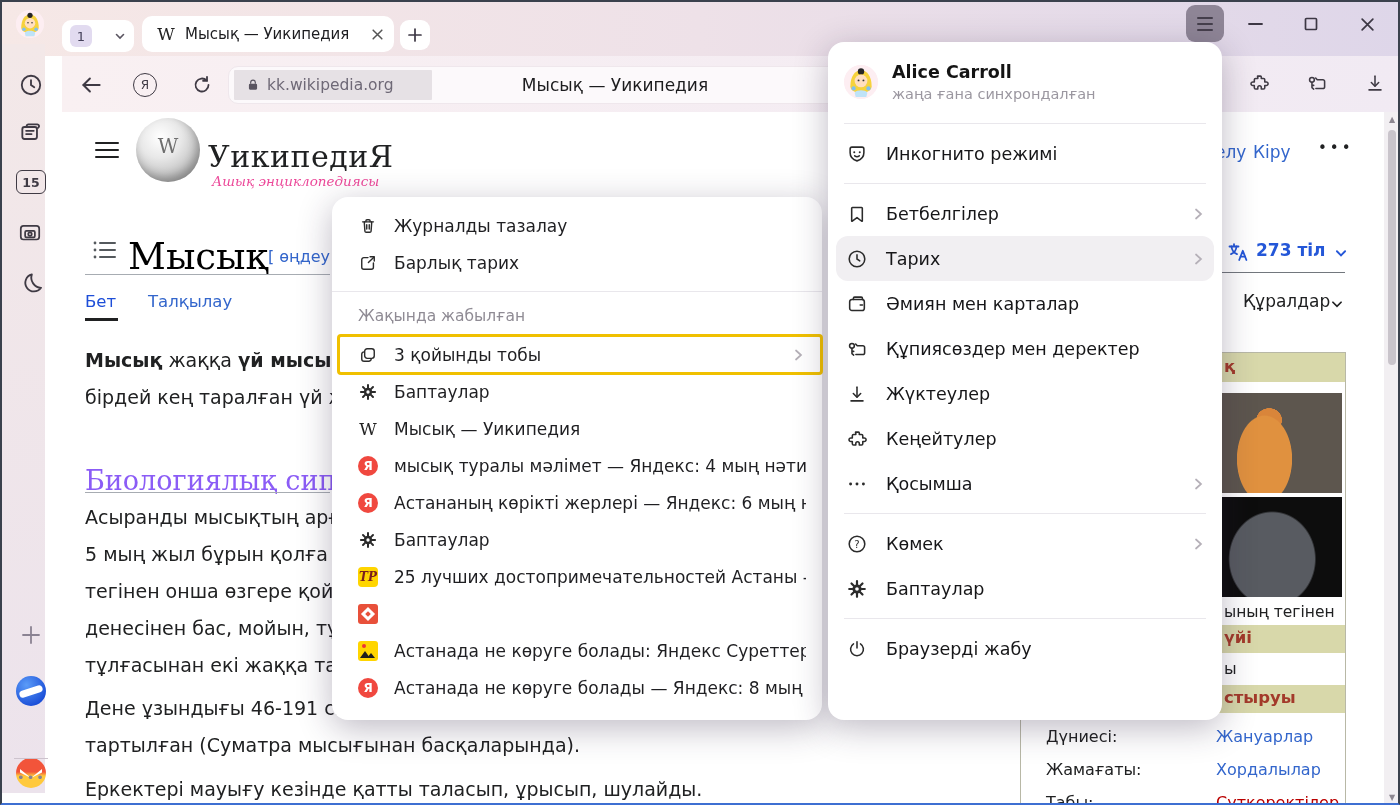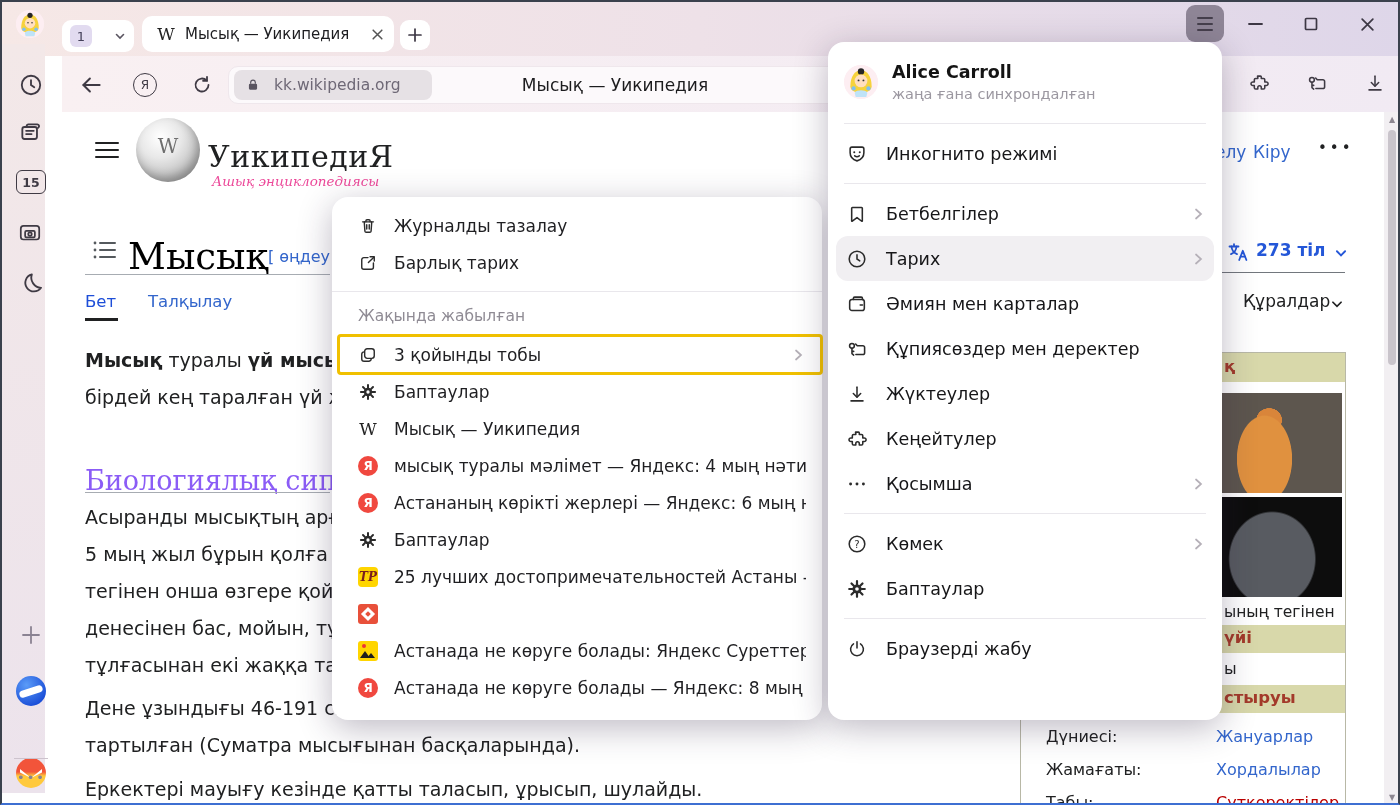--- a/index.html
+++ b/index.html
@@ -25,22 +25,22 @@
   .menubtn { left:1186px; top:5px; width:38px; height:37px; background:#8e8596; border-radius:9px;
     display:flex; flex-direction:column; align-items:center; justify-content:center; gap:4px; }
   .menubtn i { display:block; width:16px; height:2px; background:#453f4c; border-radius:1px; }
   .winbtn { top:10px; width:30px; height:28px; display:flex; align-items:center; justify-content:center; }
 
   
   .toolbar { left:62px; top:56px; width:1338px; height:56px;
     background:linear-gradient(90deg,#f9f0f2 0%,#f1eaf3 100%); }
   .urlbar { left:228px; top:66px; width:952px; height:38px; background:#fcf9fb; border-radius:10px;
     border:1px solid #efe7ec; }
-  .urlchip { left:234px; top:70px; width:198px; height:30px; background:#e6e1e5; border-radius:8px;
-    display:flex; align-items:center; gap:14px; padding:0 12px; }
+  .urlchip { left:234px; top:70px; width:198px; height:30px; background:#e6e1e5; border-radius:1px;
+    display:flex; align-items:center; gap:7px; padding:0 12px; }
   .urltext { font-size:15.5px; color:#6e6876; }
   .pagetitle-center { left:455px; top:75px; width:320px; text-align:center; font-size:17px; color:#1c1c1e; }
 
   
   .sidebar { left:0; top:44px; width:45px; height:749px;
     background:linear-gradient(180deg,#f3e8e8 0%,#ece3ec 100%); }
   .sideicon { left:18px; width:26px; height:26px; }
   .badge15 { left:16px; width:30px; height:24px; border:1.8px solid #3f3a44; border-radius:6px;
     display:flex; align-items:center; justify-content:center; font-size:12.5px; font-weight:bold; color:#3f3a44; }
   .blogo { width:30px; height:30px; border-radius:50%; background:radial-gradient(circle at 35% 30%,#5b9cf8,#1b4fd8 75%); position:relative; overflow:hidden; }
@@ -314,21 +314,21 @@
 </div>
 <div class="abs lang">273 тіл</div>
 <svg class="abs" style="left:1334px;top:246px;" width="14" height="14" viewBox="0 0 12 12">
     <path d="M2.5 4.5L6 8l3.5-3.5" stroke="#2457d8" stroke-width="1.6" fill="none" stroke-linecap="round"></path>
   </svg>
 <div class="abs tools">Құралдар</div>
 <svg class="abs" style="left:1330px;top:297px;" width="14" height="14" viewBox="0 0 12 12">
     <path d="M2.5 4.5L6 8l3.5-3.5" stroke="#202122" stroke-width="1.5" fill="none" stroke-linecap="round"></path>
   </svg>
 
-<div class="abs bodytext" style="left:85px;top:349px;"><b>Мысық</b><span> туралы </span><b>үй мысы</b></div>
+<div class="abs bodytext" style="left:85px;top:349px;"><b>Мысық</b><span> жаққа </span><b>үй мысы</b></div>
 <div class="abs bodytext" style="left:85px;top:386px;">бірдей кең таралған үй жа</div>
 <div class="abs h2 serif">Биологиялық сип</div>
 <div class="abs rule" style="left:85px;top:492px;width:245px;"></div>
 <div class="abs bodytext" style="left:85px;top:506px;">Асыранды мысықтың арғ</div>
 <div class="abs bodytext" style="left:85px;top:543px;">5 мың жыл бұрын қолға үй</div>
 <div class="abs bodytext" style="left:85px;top:580px;">тегінен онша өзгере қойма</div>
 <div class="abs bodytext" style="left:85px;top:617px;">денесінен бас, мойын, тұл</div>
 <div class="abs bodytext" style="left:85px;top:654px;">тұлғасынан екі жаққа тарб</div>
 <div class="abs bodytext" style="left:85px;top:697px;">Дене ұзындығы 46-191 см</div>
 <div class="abs bodytext" style="left:85px;top:734px;">тартылған (Суматра мысығынан басқаларында).</div>

